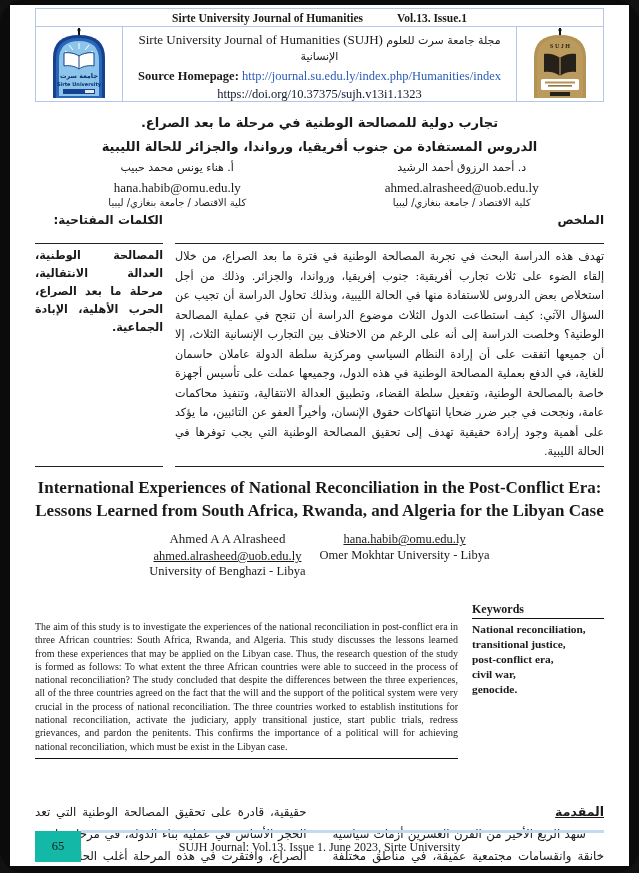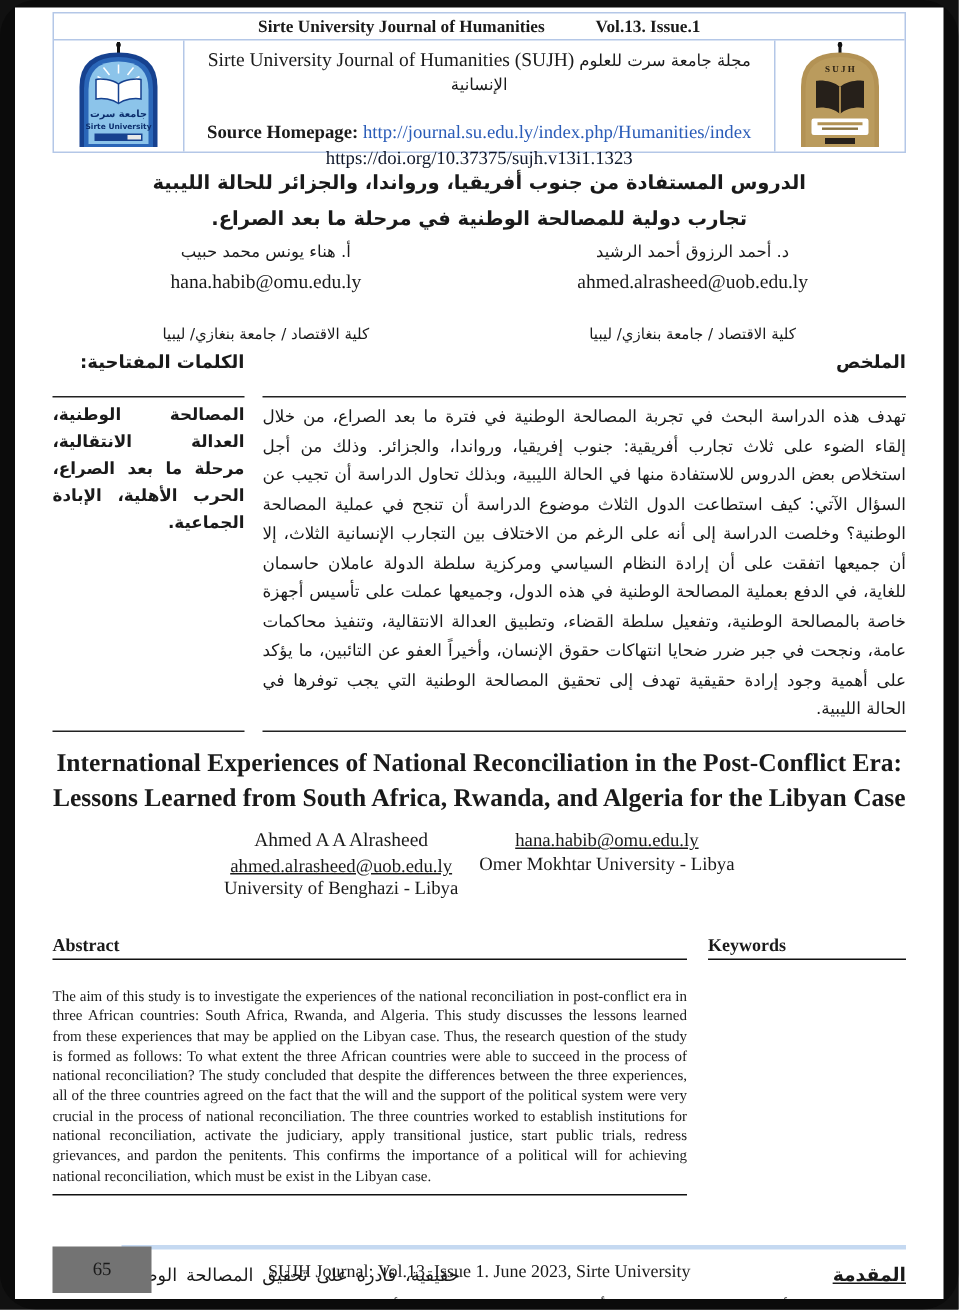--- a/index.html
+++ b/index.html
@@ -12,32 +12,32 @@
   .hdr{border:1px solid #b4c7e7;}
   .hdr-top{border-bottom:1px solid #b4c7e7;display:flex;justify-content:center;gap:34px;
            font-weight:bold;font-size:11.5px;padding:3px 0 2px 0;}
   .hdr-main{display:flex;height:74px;}
   .hdr-cell-logo{width:86px;display:flex;align-items:center;justify-content:center;}
   .hdr-cell-logo.left{border-right:1px solid #b4c7e7;}
   .hdr-cell-logo.right{border-left:1px solid #b4c7e7;}
   .hdr-cell-mid{flex:1;text-align:center;padding-top:5px;}
   .jtitle{font-size:13px;}
   .jtitle .ar{font-family:"DejaVu Sans",sans-serif;font-size:11px;}
-  .homepage{font-size:12.5px;margin-top:17px;}
+  .homepage{font-size:12.5px;margin-top:5px;}
   .homepage a{color:#2a5cb8;text-decoration:none;}
   .doi a{font-size:12.5px;color:#0f172a;}
 
   
   .ar{direction:rtl;font-family:"DejaVu Sans",sans-serif;}
   .ar-title{margin-top:9px;text-align:center;font-weight:bold;font-size:13px;line-height:1.85;}
   .authors-ar{display:flex;direction:rtl;margin-top:2px;}
   .authors-ar .col{flex:1;text-align:center;}
   .a-name{font-size:11px;}
   .a-email{font-family:"Liberation Serif",serif;font-size:13px;direction:ltr;margin-top:6px;}
-  .a-affil{font-size:10px;margin-top:22px;text-align:center;}
+  .a-affil{font-size:10px;margin-top:1px;text-align:center;}
 
   
   .absec-ar{display:flex;direction:rtl;margin-top:5px;gap:12px;}
   .absec-ar .main{flex:1;border-bottom:1px solid #222;}
   .absec-ar .side{width:128px;border-bottom:1px solid #222;}
   .h-rule{font-weight:bold;font-size:12px;border-bottom:1.2px solid #222;padding-bottom:16px;}
   .abs-ar-text{font-size:11.2px;line-height:19.5px;text-align:justify;margin-top:3px;padding-bottom:4px;}
   .kw-ar-text{font-weight:bold;font-size:11.2px;line-height:18px;text-align:justify;margin-top:3px;}
 
   
@@ -57,21 +57,21 @@
 
   
   .body-cols{display:flex;direction:rtl;gap:26px;margin-top:42px;}
   .body-cols .col{flex:1;}
   .intro-head{font-weight:bold;font-size:12.5px;line-height:22px;text-decoration:underline;}
   .body-text{font-size:11.8px;line-height:22px;text-align:justify;}
   .indent{text-indent:18px;}
 
   
   .footer-rule{position:absolute;left:71px;right:25px;bottom:33px;height:3px;background:#c5d9f1;}
-  .footer-box{position:absolute;left:25px;bottom:4px;width:66px;height:31px;background:#737373;
+  .footer-box{position:absolute;left:25px;bottom:4px;width:46px;height:31px;background:#14b8a6;
               display:flex;align-items:center;justify-content:center;font-size:12.5px;}
   .footer-text{position:absolute;left:0;right:0;bottom:11px;text-align:center;font-size:12px;}
 
   a{cursor:pointer;}
 </style>
 </head>
 <body>
 
 <div class="frame">
   <div class="page">
@@ -129,22 +129,22 @@
             <rect x="15" y="51" width="38" height="11" rx="1.5" fill="#ffffff"></rect>
             <rect x="19" y="53.5" width="30" height="2" fill="#b39254"></rect>
             <rect x="22" y="57" width="24" height="1.6" fill="#8a7340"></rect>
             <rect x="24" y="64" width="20" height="4" fill="#26201a"></rect>
           </svg>
         </div>
       </div>
     </div>
 
     <div class="ar ar-title">
+      <div>تجارب دولية للمصالحة الوطنية في مرحلة ما بعد الصراع.</div>
       <div>الدروس المستفادة من جنوب أفريقيا، ورواندا، والجزائر للحالة الليبية</div>
-      <div>تجارب دولية للمصالحة الوطنية في مرحلة ما بعد الصراع.</div>
     </div>
 
     <div class="authors-ar">
       <div class="col">
         <div class="ar a-name">د. أحمد الرزوق أحمد الرشيد</div>
         <div class="a-email"><a style="color:#1a1a1a;text-decoration:none;">ahmed.alrasheed@uob.edu.ly</a></div>
         <div class="ar a-affil">كلية الاقتصاد / جامعة بنغازي/ ليبيا</div>
       </div>
       <div class="col">
         <div class="ar a-name">أ. هناء يونس محمد حبيب</div>
@@ -173,25 +173,31 @@
         <div class="e-affil">University of Benghazi - Libya</div>
       </div>
       <div>
         <div class="e-email"><a>hana.habib@omu.edu.ly</a></div>
         <div class="e-affil">Omer Mokhtar University - Libya</div>
       </div>
     </div>
 
     <div class="absec-en">
       <div class="main">
-        <div class="h-rule-en">Abstract</div>
         <div class="abs-en-text">The aim of this study is to investigate the experiences of the national reconciliation in post-conflict era in three African countries: South Africa, Rwanda, and Algeria.  This study discusses the lessons learned from these experiences that may be applied on the Libyan case.  Thus, the research question of the study is formed as follows: To what extent the three African countries were able to succeed in the process of national reconciliation? The study concluded that despite the differences between the three experiences, all of the three countries agreed on the fact that the will and the support of the political system were very crucial in the process of national reconciliation. The three countries worked to establish institutions for national reconciliation, activate the judiciary, apply transitional justice, start public trials, redress grievances, and pardon the penitents. This confirms the importance of a political will for achieving national reconciliation, which must be exist in the Libyan case.</div>
       </div>
       <div class="side">
         <div class="h-rule-en">Keywords</div>
+        <div class="kw-en">
+          <div>National reconciliation,</div>
+          <div>transitional justice,</div>
+          <div>post-conflict era,</div>
+          <div>civil war,</div>
+          <div>genocide.</div>
+        </div>
       </div>
     </div>
 
     <div class="body-cols">
       <div class="col">
         <div class="ar intro-head">المقدمة</div>
         <div class="ar body-text indent">شهد الربع الأخير من القرن العشرين أزمات سياسية خانقة وانقسامات مجتمعية عميقة، في مناطق مختلفة من العالم وذلك بسبب صراعات وحروب أهلية دموية، وتدخلات خارجية لدعم الأطراف المتصارعة، كل ذلك في ظل غياب سلطة الدولة المركزية التي تلاشت بسبب هذه الخلافات، بما يشير إلى غياب إرادة سياسية</div>
       </div>
       <div class="col">
         <div class="ar body-text">حقيقية، قادرة على تحقيق المصالحة الوطنية التي تعد الحجر الأساس في عملية بناء الدولة، في مرحلة ما بعد الصراع، وافتقرت في هذه المرحلة أغلب الحالات الحد الأدنى من توافق الأطراف المتنازعة، على صيغة مقبولة تسمح بإعادة بناء مؤسسات الدولة على أسس توافقية، وإن ما حدث في الكثير من البلدان التي مرت بصراعات داخلية، أنها وصلت إلى مرحلة متقدمة من الهشاشة، تلاشت فيها مؤسسات الدولة،</div>

